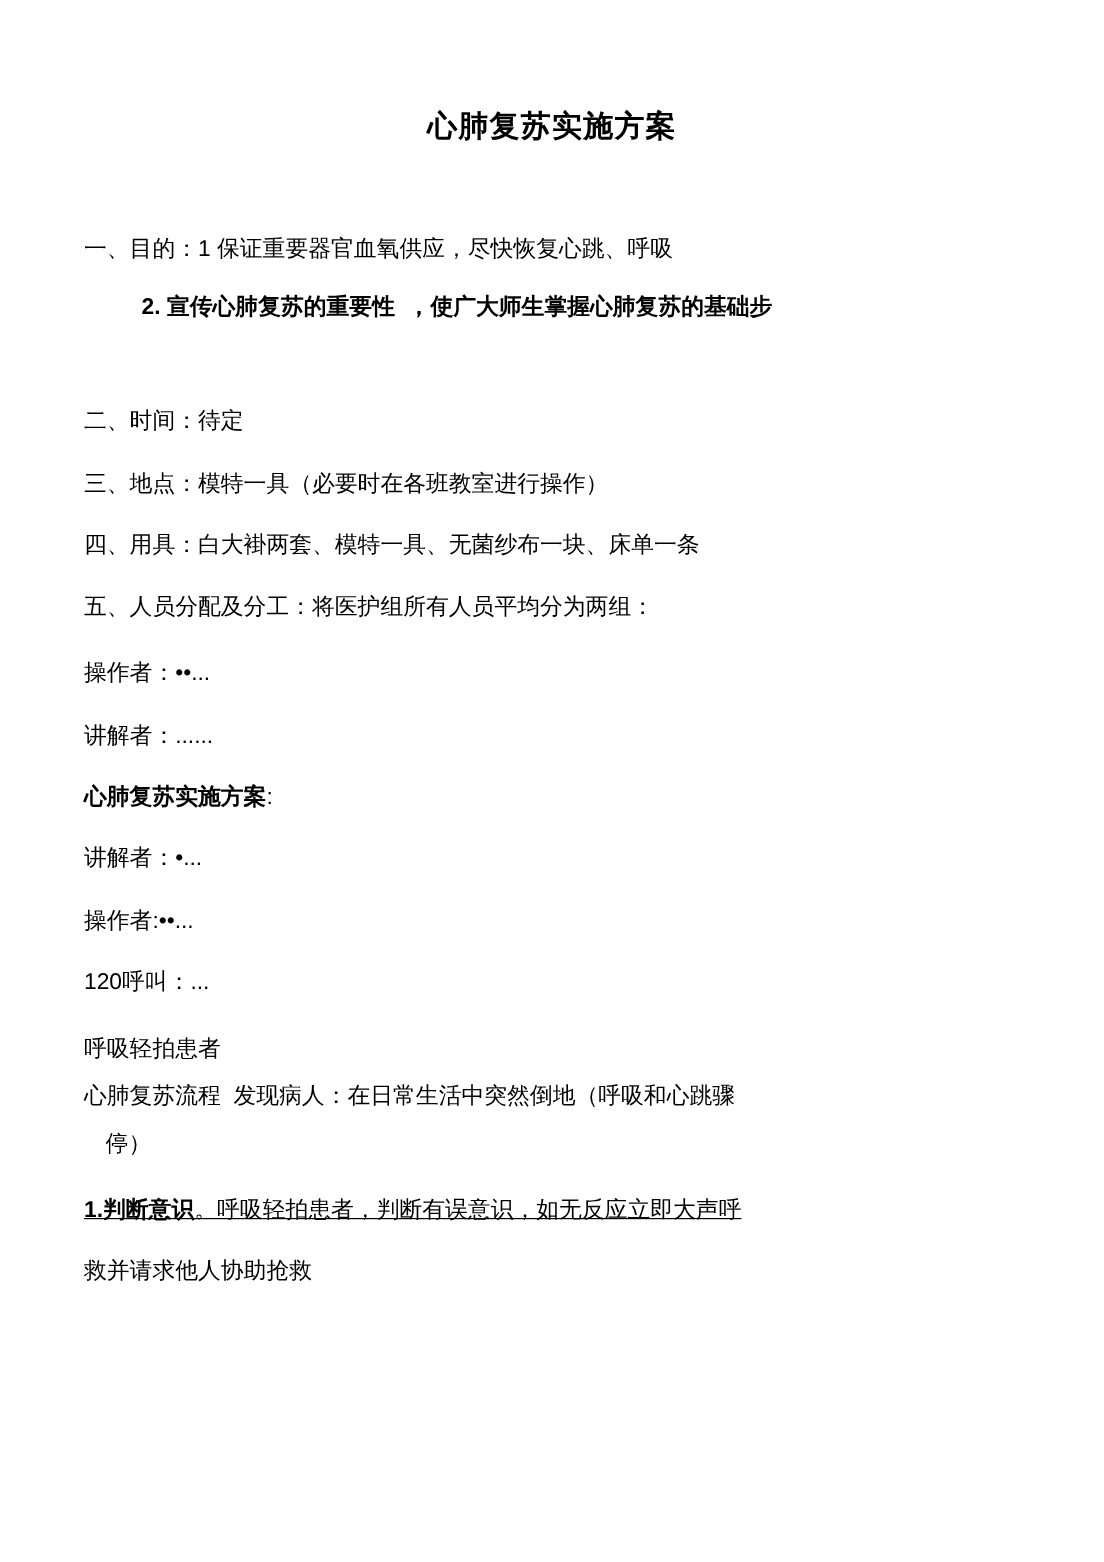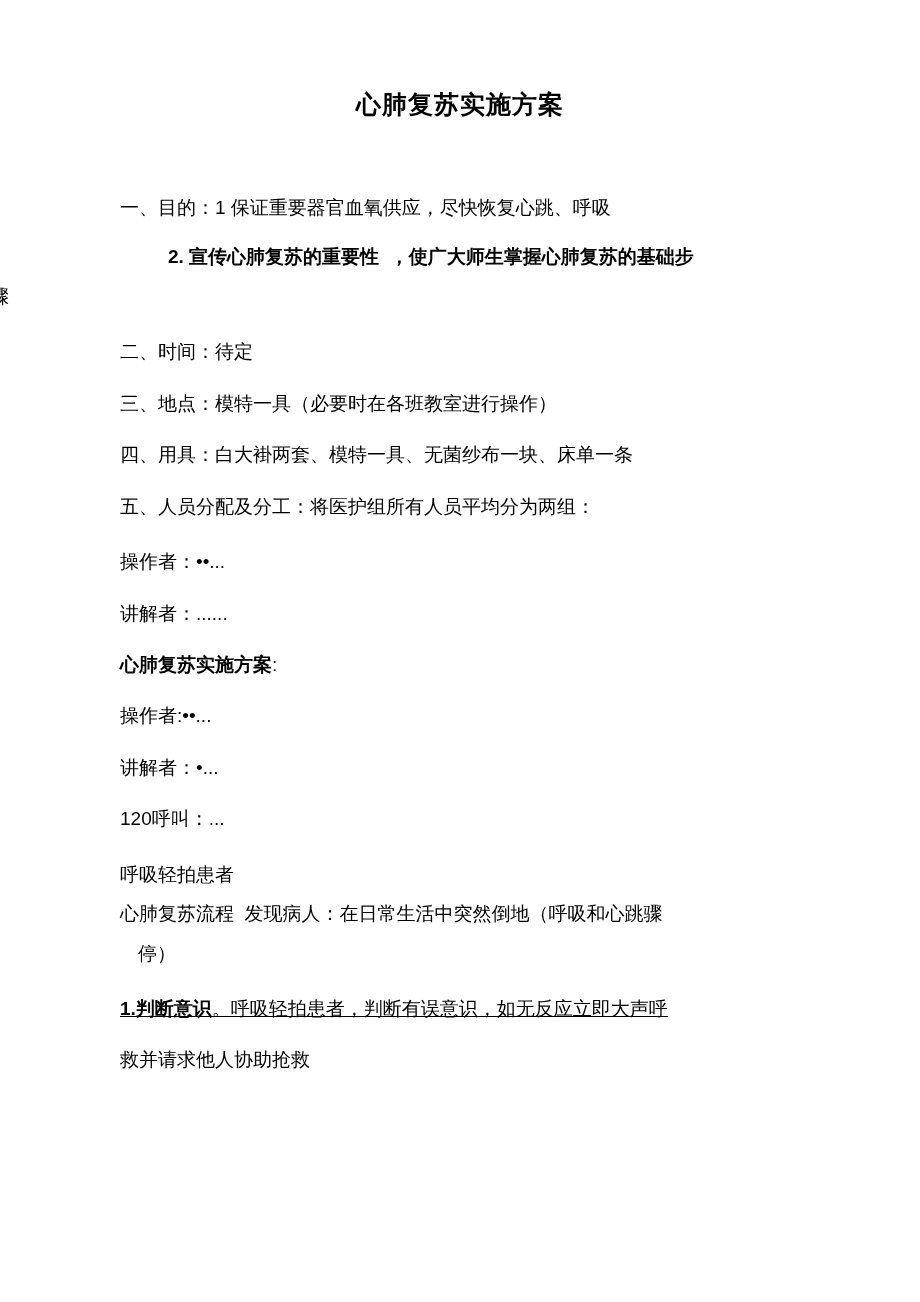--- a/index.html
+++ b/index.html
@@ -26,21 +26,21 @@
     text-align: center;
     font-size: 25px;
     font-weight: bold;
     letter-spacing: 1px;
     margin-top: 88px;
     margin-bottom: 0;
     font-family: "Liberation Sans", sans-serif;
   }
   .body-block {
     margin-top: 72px;
-    padding-left: 120px;
+    padding-left: 70px;
     padding-right: 100px;
   }
   .line {
     font-size: 19px;
     line-height: 1.55;
     margin: 0 0 22px 0;
     white-space: pre-wrap;
   }
   .line.indent {
     padding-left: 48px;
@@ -88,23 +88,23 @@
     <p class="line hang gap-mid">五、人员分配及分工：将医护组所有人员平均分为两组：</p>
 
 
     <p class="line">操作者：••...</p>
 
     <p class="line">讲解者：......</p>
 
 
     <p class="line"><span class="bold">心肺复苏实施方案</span><span>:</span></p>
 
+    <p class="line">讲解者：•...</p>
+
     <p class="line">操作者:••...</p>
-
-    <p class="line">讲解者：•...</p>
 
     <p class="line gap-mid">120呼叫：...</p>
 
     <p class="line gap-small">呼吸轻拍患者</p>
 
     <p class="line gap-small">心肺复苏流程  发现病人：在日常生活中突然倒地（呼吸和心跳骤</p>
 
     <p class="line" style="padding-left:18px;">停）</p>
 
     <p class="line" style="margin-top:26px;text-decoration:underline;"><span class="bold">1.判断意识</span><span>。呼吸轻拍患者，判断有误意识，如无反应立即大声呼</span></p>

